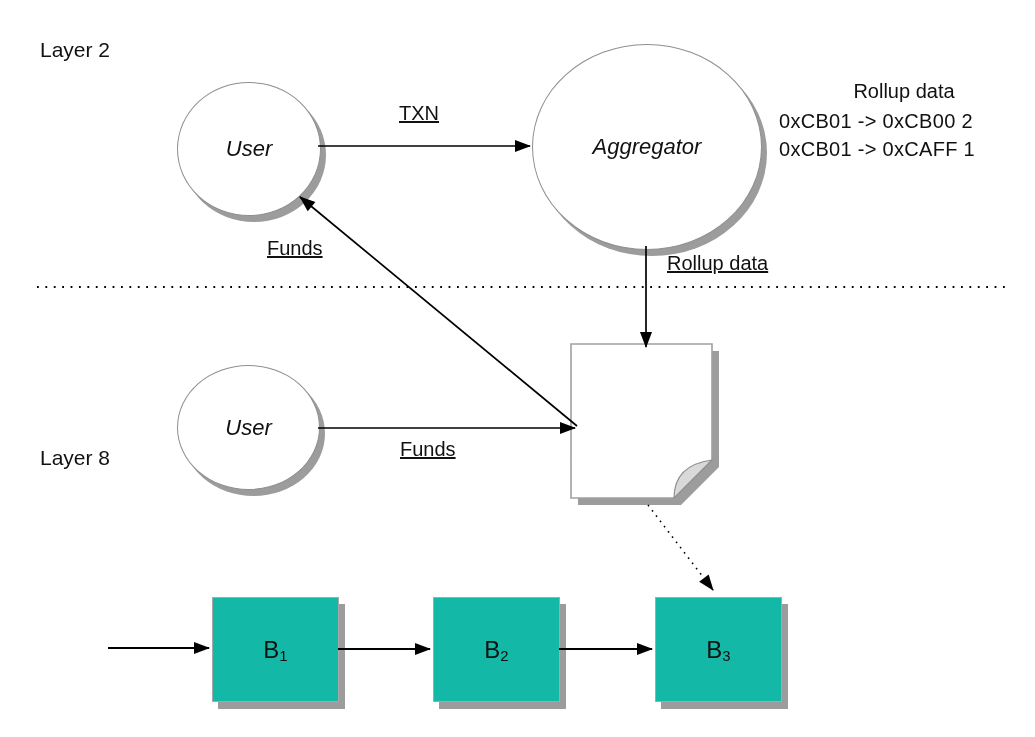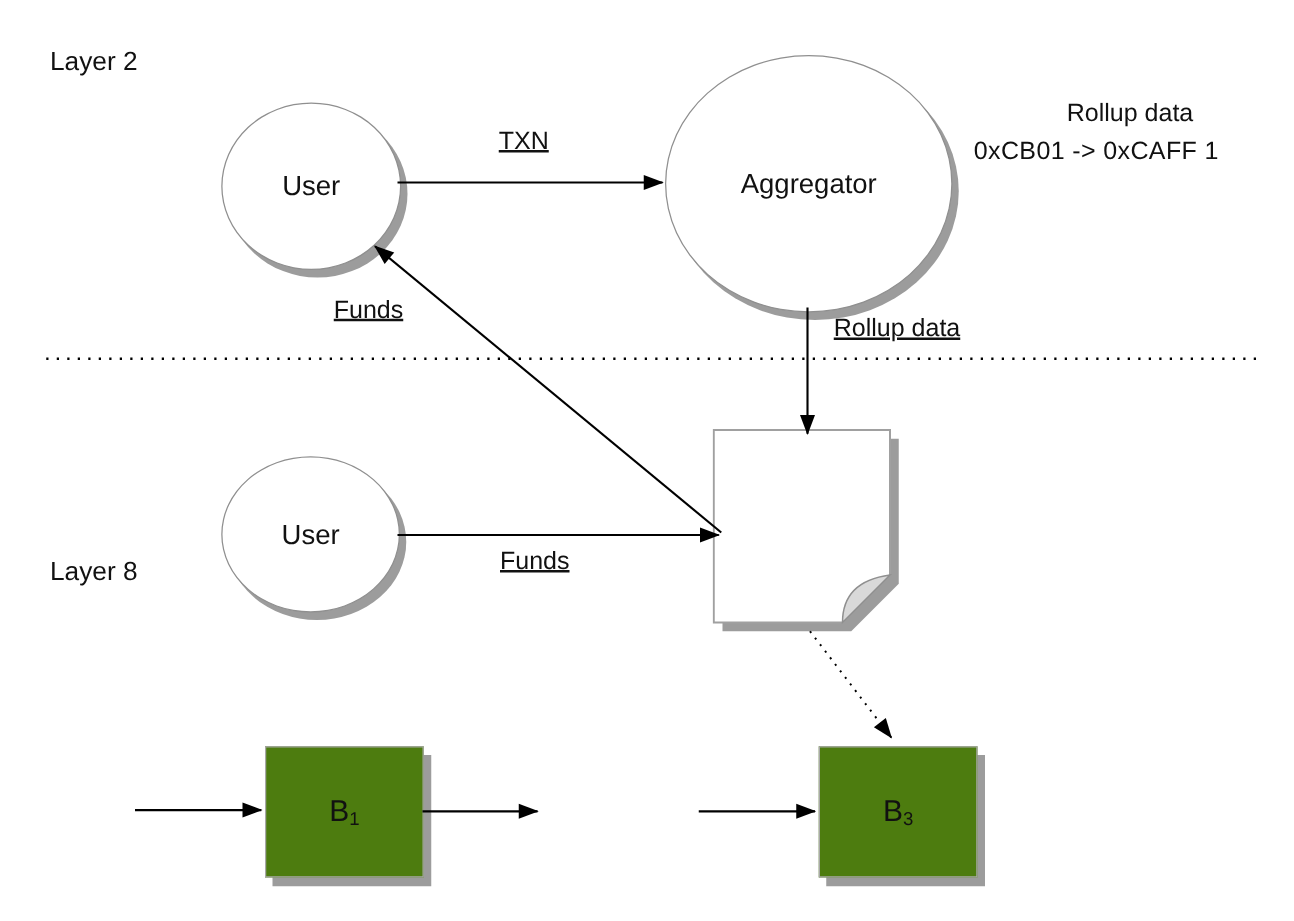--- a/index.html
+++ b/index.html
@@ -9,24 +9,24 @@
   }
   .abs { position:absolute; }
 
   
   svg.edges { position:absolute; left:0; top:0; width:1035px; height:737px; pointer-events:none; z-index:5; }
 
   
   .circle {
     position:absolute; background:#ffffff; border:1.6px solid #8f8f8f; border-radius:50%;
     box-shadow:5px 6px 0 0 #9c9c9c; z-index:2;
-    display:flex; align-items:center; justify-content:center;
+    display:flex; align-items:center; justify-content:center;font-style:italic;
   }
   .box {
-    position:absolute; background:#4d7c0f; border:1.6px solid #a8a8a8;
+    position:absolute; background:#14b8a6; border:1.6px solid #a8a8a8;
     box-shadow:6px 7px 0 0 #9c9c9c; z-index:2;
     display:flex; align-items:center; justify-content:center;
   }
   .node-label { font-size:22px; color:#111; }
   .block-label { font-size:24px; color:#111; }
   .block-label sub { font-size:0.62em; vertical-align:-0.18em; }
 
   
   .doc-wrap { position:absolute; left:570px; top:343px; width:162px; height:176px; z-index:2; }
   .doc-label {
@@ -72,20 +72,23 @@
 
   <svg class="doc-wrap" viewBox="0 0 162 176">
     <path d="M8,8 H149 V124 L111,162 H8 Z" fill="#9c9c9c" stroke="none"></path>
     <path d="M1,1 H142 V117 L104,155 H1 Z" fill="#ffffff" stroke="#a0a0a0" stroke-width="1.6"></path>
     <path d="M142,117 L104,155 C104,138 112,121 142,117 Z" fill="#d9d9d9" stroke="#8f8f8f" stroke-width="1.2"></path>
   </svg>
 
   <div class="box" style="left:212px; top:597px; width:125px; height:103px;">
     <span class="block-label"><span>B</span><sub>1</sub></span>
   </div>
+  <div class="box" style="left:433px; top:597px; width:125px; height:103px;">
+    <span class="block-label"><span>B</span><sub>2</sub></span>
+  </div>
   <div class="box" style="left:655px; top:597px; width:125px; height:103px;">
     <span class="block-label"><span>B</span><sub>3</sub></span>
   </div>
 
   <svg class="edges" viewBox="0 0 1035 737">
     <defs>
       <marker id="ah" markerUnits="userSpaceOnUse" markerWidth="18" markerHeight="14" refX="16" refY="7" orient="auto">
         <path d="M1,1 L17,7 L1,13 Z" fill="#000000"></path>
       </marker>
     </defs>
@@ -110,16 +113,17 @@
   <div class="abs layer-label" style="left:40px; top:38px;">Layer 2</div>
   <div class="abs layer-label" style="left:40px; top:446px;">Layer 8</div>
 
   <div class="abs edge-label" style="left:399px; top:102px;">TXN</div>
   <div class="abs edge-label" style="left:667px; top:252px;">Rollup data</div>
   <div class="abs edge-label" style="left:267px; top:237px;">Funds</div>
   <div class="abs edge-label" style="left:400px; top:438px;">Funds</div>
 
   <div class="rollup-panel">
     <div class="rollup-title">Rollup data</div>
+    <div class="rollup-line">0xCB01 -&gt; 0xCB00 2</div>
     <div class="rollup-line">0xCB01 -&gt; 0xCAFF 1</div>
   </div>
 
 </div>
 
 </body></html>

